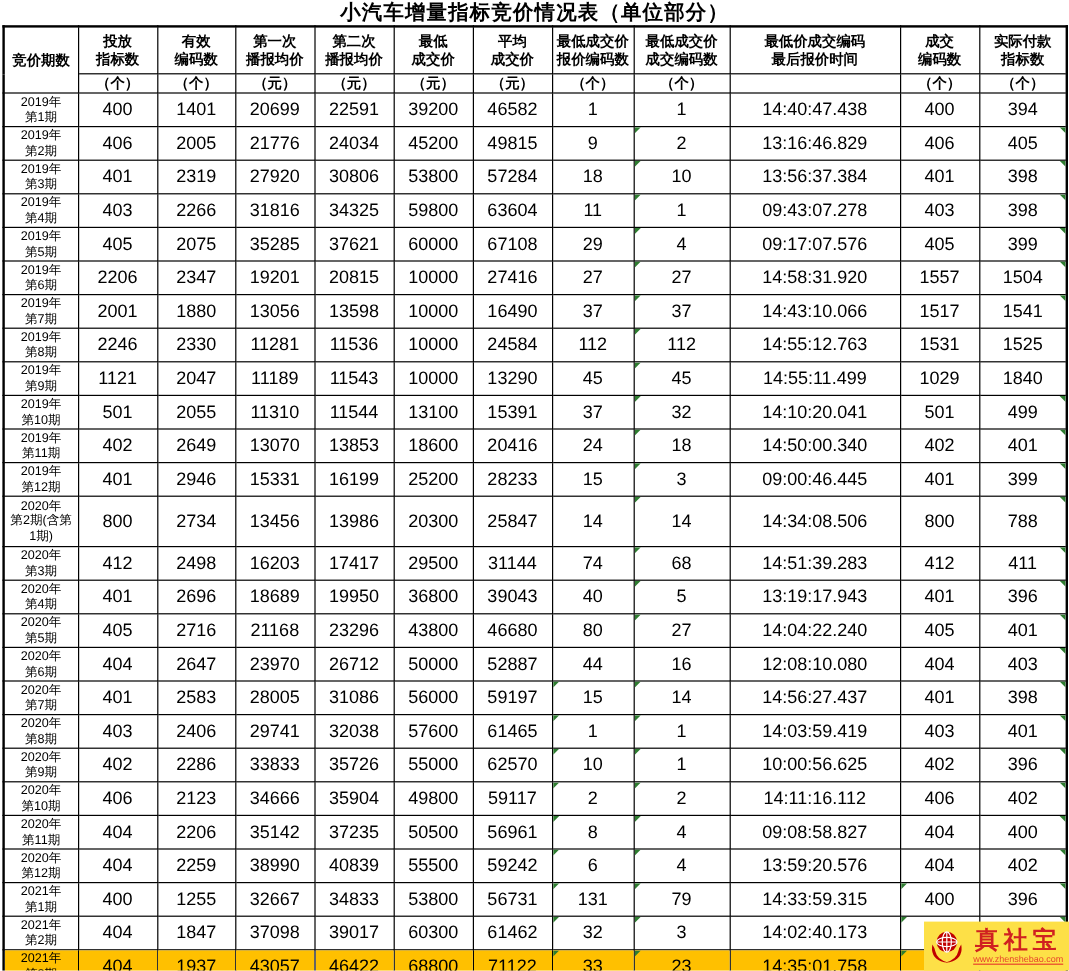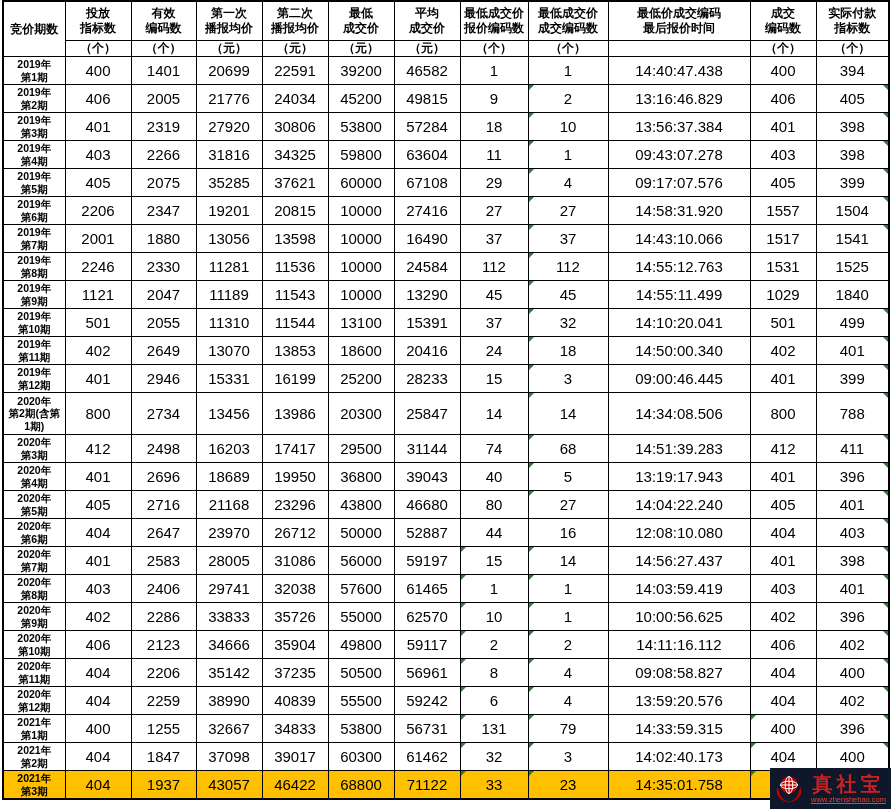--- a/index.html
+++ b/index.html
@@ -41,21 +41,21 @@
     line-height:1.25;
   }
   tr.hrow1 th{height:38px;}
   tr.hrow2 th{height:15px;font-size:12px;}
   tbody td{
     height:27px;
     font-size:15px;
   }
   tbody tr.tall td{height:41px;}
   td.period{
-    font-weight:bold;
+    font-weight:normal;
     font-size:10.5px;
     white-space:pre-line;
     line-height:1.2;
   }
   tbody tr.hl td{background:var(--hl,#FFC000);}
   
   .gtl::before{
     content:"";position:absolute;top:0;left:0;width:0;height:0;
     border-top:5px solid var(--mk,#2f7d31);
     border-right:5px solid transparent;
@@ -63,21 +63,21 @@
   .gtr::after{
     content:"";position:absolute;top:0;right:0;width:0;height:0;
     border-top:5px solid var(--mk,#2f7d31);
     border-left:5px solid transparent;
   }
   
   .logo{
     position:absolute;
     right:0;bottom:0;
     width:121px;height:41px;
-    background:#0f172a;
+    background:#fde047;
     display:flex;
     align-items:center;
     z-index:5;
   }
   .logo-icon{flex:0 0 34px;height:34px;margin-left:2px;}
   .logo-text{flex:1;display:flex;flex-direction:column;align-items:center;}
   .logo-name{
     font-weight:bold;
     font-size:20px;
     line-height:22px;
@@ -91,20 +91,21 @@
     color:var(--logo2,#E8442C);
     white-space:nowrap;
     text-decoration:underline;
   }
 </style>
 </head>
 <body>
 
 <div class="page">
 
+  <div class="title">小汽车增量指标竞价情况表（单位部分）</div>
 
   <table>
     <colgroup>
       <col style="width:62px">
         <col style="width:66px">
         <col style="width:65px">
       <col style="width:66px">
         <col style="width:66px">
         <col style="width:66px">
       <col style="width:66px">

